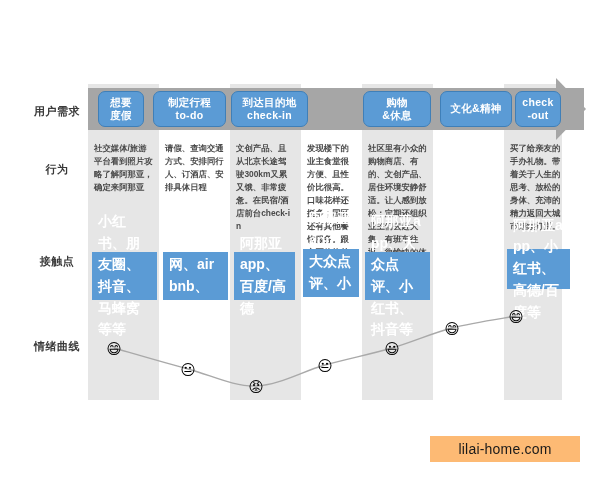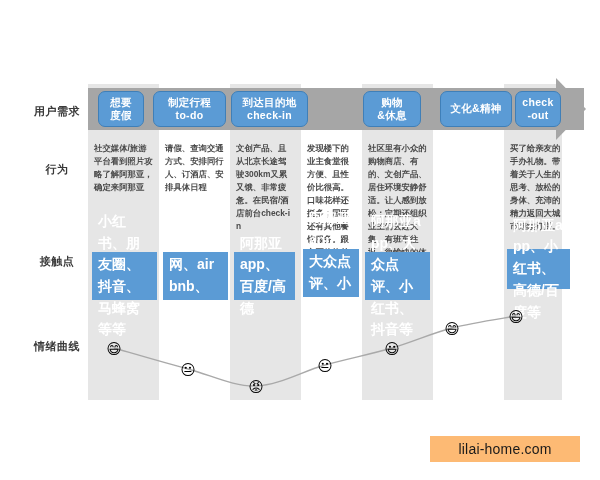--- a/index.html
+++ b/index.html
@@ -155,21 +155,21 @@
   <div class="row-label" style="top:163px;">行为</div>
   <div class="row-label" style="top:255px;">接触点</div>
   <div class="row-label" style="top:340px;">情绪曲线</div>
 
   <div class="stage-pill" style="left:98px;top:91px;width:46px;height:36px;">想要
 度假</div>
   <div class="stage-pill" style="left:153px;top:91px;width:73px;height:36px;">制定行程
 to-do</div>
   <div class="stage-pill" style="left:231px;top:91px;width:77px;height:36px;">到达目的地
 check-in</div>
-  <div class="stage-pill" style="left:363px;top:91px;width:58px;height:36px;">购物
+  <div class="stage-pill" style="left:363px;top:91px;width:68px;height:36px;">购物
 &amp;休息</div>
   <div class="stage-pill" style="left:515px;top:91px;width:46px;height:36px;">check
 -out</div>
   <div class="stage-pill" style="left:440px;top:91px;width:72px;height:36px;">文化&amp;精神</div>
 
   <div class="behaviour" style="left:94px;top:142px;width:60px;">社交媒体/旅游平台看到照片攻略了解阿那亚，确定来阿那亚</div>
   <div class="behaviour" style="left:165px;top:142px;width:60px;">请假、查询交通方式、安排同行人、订酒店、安排具体日程</div>
   <div class="behaviour" style="left:236px;top:142px;width:57px;">文创产品、且从北京长途驾驶300km又累又饿、非常疲惫。在民宿/酒店前台check-in</div>
   <div class="behaviour" style="left:307px;top:142px;width:50px;">发现楼下的业主食堂很方便、且性价比很高。口味花样还挺多；园区还有其他餐饮服务。跟市区价格差不多</div>
   <div class="behaviour" style="left:368px;top:142px;width:62px;">社区里有小众的购物商店、有的、文创产品、居住环境安静舒适。让人感到放松；定期还组织业主们去赶大集、有班车往返。很愉快的体验。</div>

